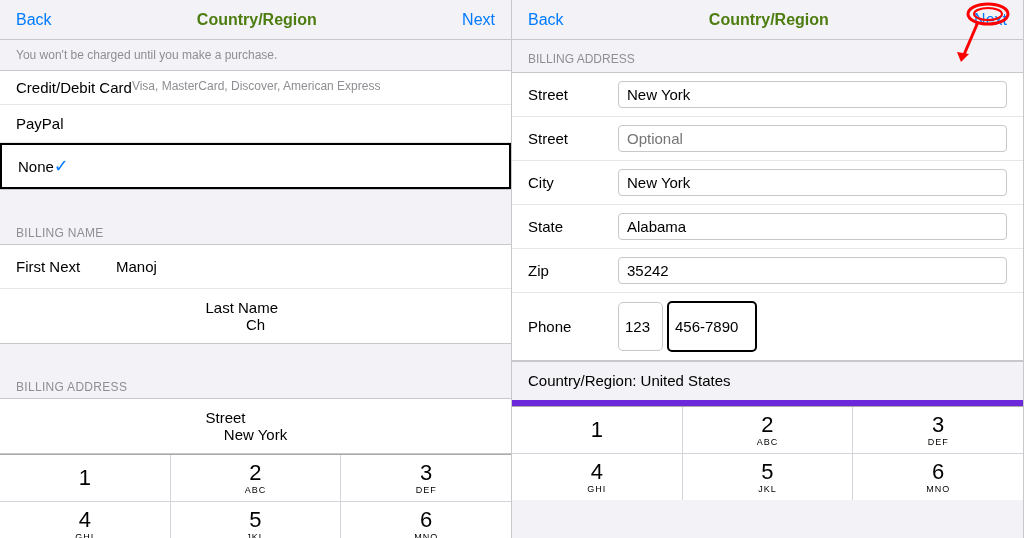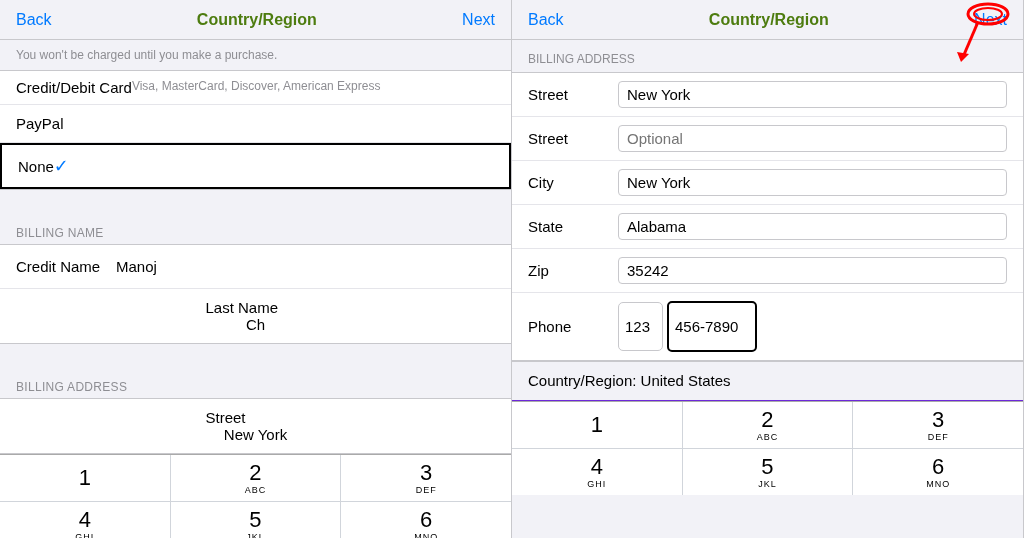--- a/index.html
+++ b/index.html
@@ -263,21 +263,21 @@
 
     .phone-input-part.number {
       width: 90px;
       border: 2px solid #000;
     }
 
     .country-region-row {
       background: #f2f2f7;
       padding: 10px 16px;
       border-top: 1px solid #c8c8cc;
-      border-bottom: 1px solid #6d28d9;
+      border-bottom: 6px solid #6d28d9;
     }
 
     .country-region-text {
       font-size: 15px;
       font-weight: 500;
       color: #000;
     }
 
     .learn-more-section {
       padding: 6px 16px 10px;
@@ -318,21 +318,21 @@
         <span class="text">None</span>
         <span class="checkmark">✓</span>
       </div>
     </div>
 
     <div class="section-separator"></div>
     <div class="section-header">BILLING NAME</div>
 
     <div class="list-group">
       <div class="list-item">
-        <span class="label">Credit Name</span>
+        <span class="label">First Next</span>
         <span class="value">Manoj</span>
       </div>
       <div class="list-item">
         <span class="label">Last Name</span>
         <span class="value">Ch</span>
       </div>
     </div>
 
     <div class="section-separator"></div>
     <div class="section-header">BILLING ADDRESS</div>

